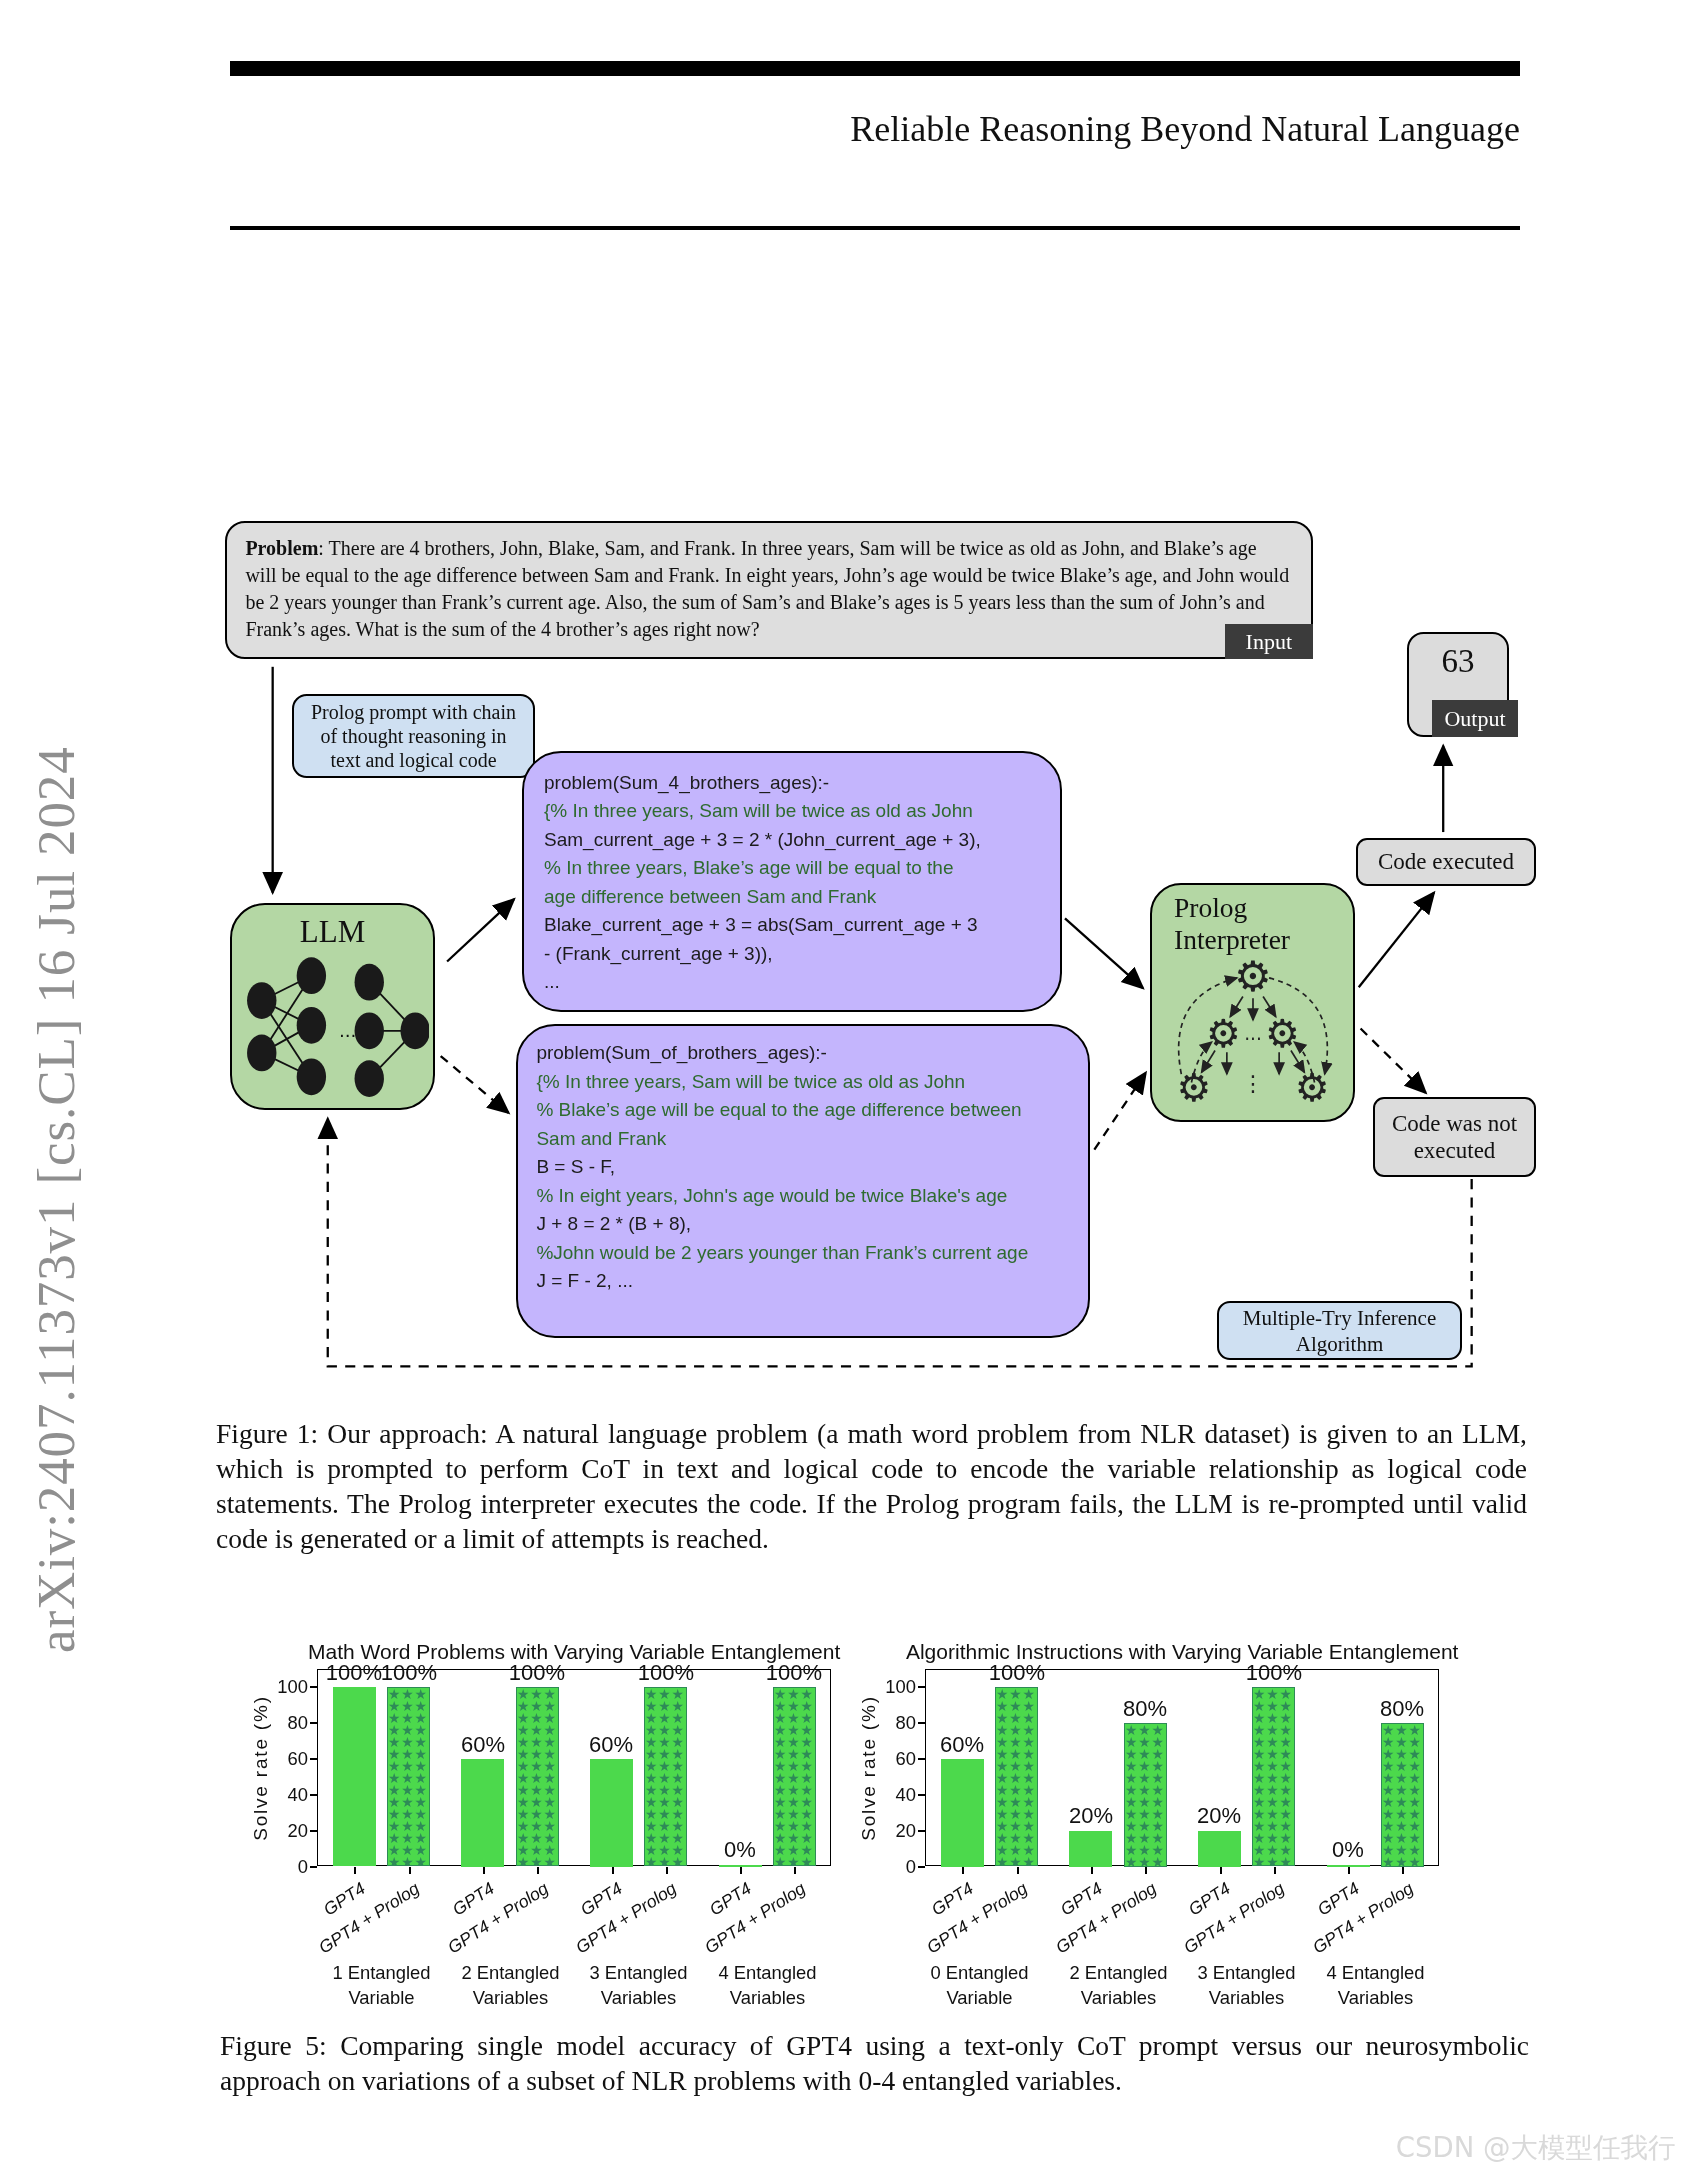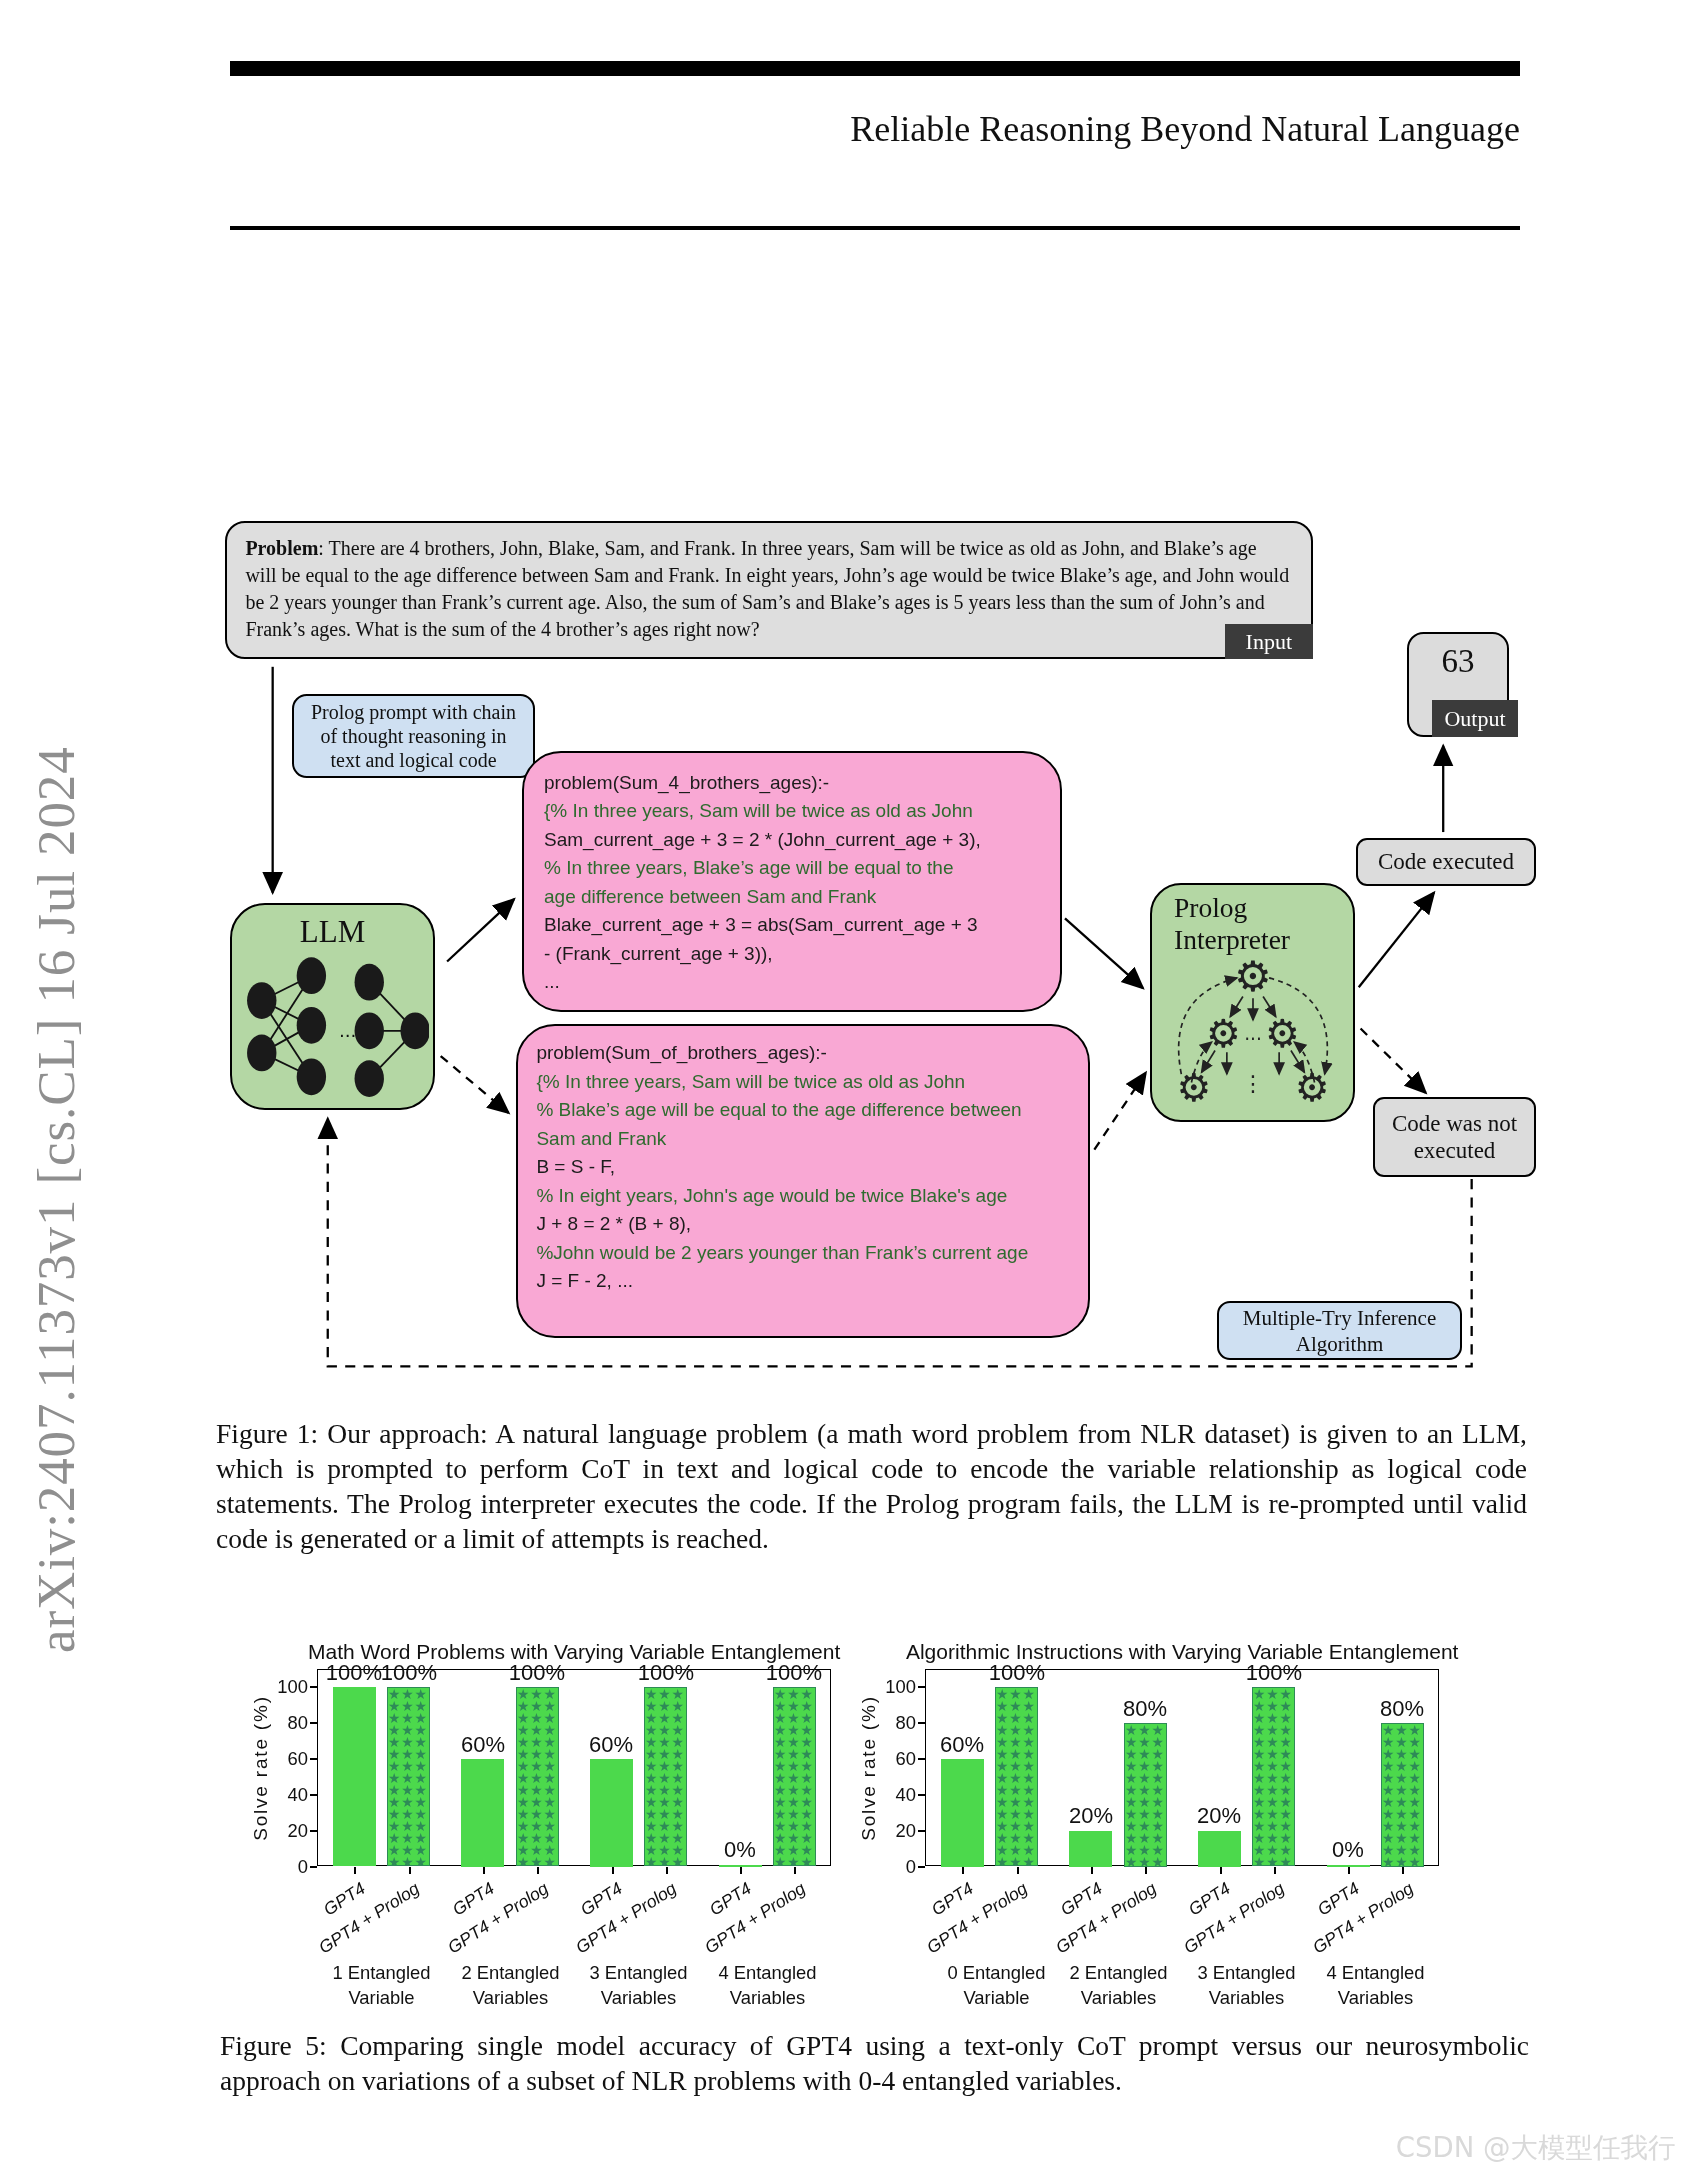--- a/index.html
+++ b/index.html
@@ -26,21 +26,21 @@
   .output-box{left:1407px;top:632px;width:102px;height:105px;background:#dcdcdc;border-radius:16.5px;}
   .output-val{text-align:center;font-size:33px;margin-top:9.2px;}
   .output-tag{right:-11px;bottom:-1.8px;width:86px;height:37px;line-height:37px;}
   .prompt-box{left:292px;top:675px;width:243px;height:84px;background:#cfe0f2;border-radius:14.7px;
       display:flex;align-items:center;justify-content:center;text-align:center;
       font-size:20px;line-height:24px;padding:3.7px 9.2px;margin-top:19px;}
   .llm-box{left:230px;top:903px;width:205px;height:207px;background:#b4d7a4;border-radius:35px;}
   .llm-label{text-align:center;font-size:31px;margin-top:9.2px;}
   .interp-box{left:1150px;top:883px;width:205px;height:239px;background:#b4d7a4;border-radius:31px;}
   .interp-label{font-size:27.5px;line-height:32px;margin-top:7.3px;padding:0 22px;}
-  .codebox{background:#f9a8d4;border-radius:39px;font-family:"Liberation Sans",sans-serif;
+  .codebox{background:#c4b5fd;border-radius:39px;font-family:"Liberation Sans",sans-serif;
       font-size:19px;line-height:28.5px;overflow:hidden;}
   .codebox1{left:522px;top:751px;width:540px;height:261px;padding:15.6px 20px;}
   .codebox2{left:516px;top:1024px;width:574px;height:314px;padding:13px 18.4px;}
   .code-line.code{color:#1c1c1c;}
   .code-line.comment{color:#2f6b2f;}
   .gray-label{background:#dcdcdc;border-radius:11px;display:flex;align-items:center;justify-content:center;
       text-align:center;font-size:23px;line-height:27.5px;}
   .code-exec{left:1356px;top:838px;width:180px;height:48px;}
   .code-notexec{left:1373px;top:1097px;width:163px;height:80px;}
   .blue-label{background:#cfe0f2;border-radius:13px;display:flex;align-items:center;justify-content:center;
@@ -281,21 +281,21 @@
       <div class="ytick-label" style="left: 39px; top: 36px; width: 39px;">100</div>
       <div class="ytick-mark" style="left: 80px; top: 46px;"></div>
       <div class="bar" style="left: 103px; top: 119px; width: 43px; height: 108px; background: rgb(76, 217, 76);"></div>
       <div class="bar-label" style="left: 86px; top: 92px; width: 76px;">60%</div>
       <div class="xtick-mark" style="left: 124px; top: 227px;"></div>
       <div class="xtick-label" style="left: -19px; top: 238px; width: 147px;">GPT4</div>
       <div class="bar hatch" style="left: 157px; top: 47px; width: 43px; height: 179px; background: rgb(76, 217, 76); color: rgb(46, 139, 87); border-color: rgb(46, 139, 87);">★★★★★★★★★★★★★★★★★★★★★★★★★★★★★★★★★★★★★★★★★★★★★★★★★★★★★★★★★★★★★★★★★★★★★★★★★★★★★★★★★★★★★★★★★★★★★★★★★★★★★★★★★★★★★★★★★★★★★★★★★★★★★★★★★★★★★★★★★★★★★★★★★★★★★★★★★★★★★★★★★★★★★★★★★★★★★★★★★★★★★★★★★★★★★★★★★★★★★★★★★★★★★★★★★★★★★★★★★★★★★★★★★★★★★★★★★★★★★★★★★★★★★★★★★★★★★★★★★★★★</div>
       <div class="bar-label" style="left: 141px; top: 20px; width: 76px;">100%</div>
       <div class="xtick-mark" style="left: 179px; top: 227px;"></div>
       <div class="xtick-label" style="left: 35px; top: 238px; width: 147px;">GPT4 + Prolog</div>
-      <div class="group-label" style="left: 94px; top: 320px; width: 129px;">0 Entangled
+      <div class="group-label" style="left: 77px; top: 320px; width: 129px;">0 Entangled
 Variable</div>
       <div class="bar" style="left: 231px; top: 191px; width: 43px; height: 36px; background: rgb(76, 217, 76);"></div>
       <div class="bar-label" style="left: 215px; top: 163px; width: 76px;">20%</div>
       <div class="xtick-mark" style="left: 253px; top: 227px;"></div>
       <div class="xtick-label" style="left: 110px; top: 238px; width: 147px;">GPT4</div>
       <div class="bar hatch" style="left: 286px; top: 83px; width: 43px; height: 144px; background: rgb(76, 217, 76); color: rgb(46, 139, 87); border-color: rgb(46, 139, 87);">★★★★★★★★★★★★★★★★★★★★★★★★★★★★★★★★★★★★★★★★★★★★★★★★★★★★★★★★★★★★★★★★★★★★★★★★★★★★★★★★★★★★★★★★★★★★★★★★★★★★★★★★★★★★★★★★★★★★★★★★★★★★★★★★★★★★★★★★★★★★★★★★★★★★★★★★★★★★★★★★★★★★★★★★★★★★★★★★★★★★★★★★★★★★★★★★★★★★★★★★★★★★★★★★★★★★★★★★★★★★★★★★★★★★★★★★★★★★★★★★★★★★★★★★★★★★★★★★★★★★</div>
       <div class="bar-label" style="left: 269px; top: 56px; width: 76px;">80%</div>
       <div class="xtick-mark" style="left: 307px; top: 227px;"></div>
       <div class="xtick-label" style="left: 164px; top: 238px; width: 147px;">GPT4 + Prolog</div>
       <div class="group-label" style="left: 216px; top: 320px; width: 129px;">2 Entangled

